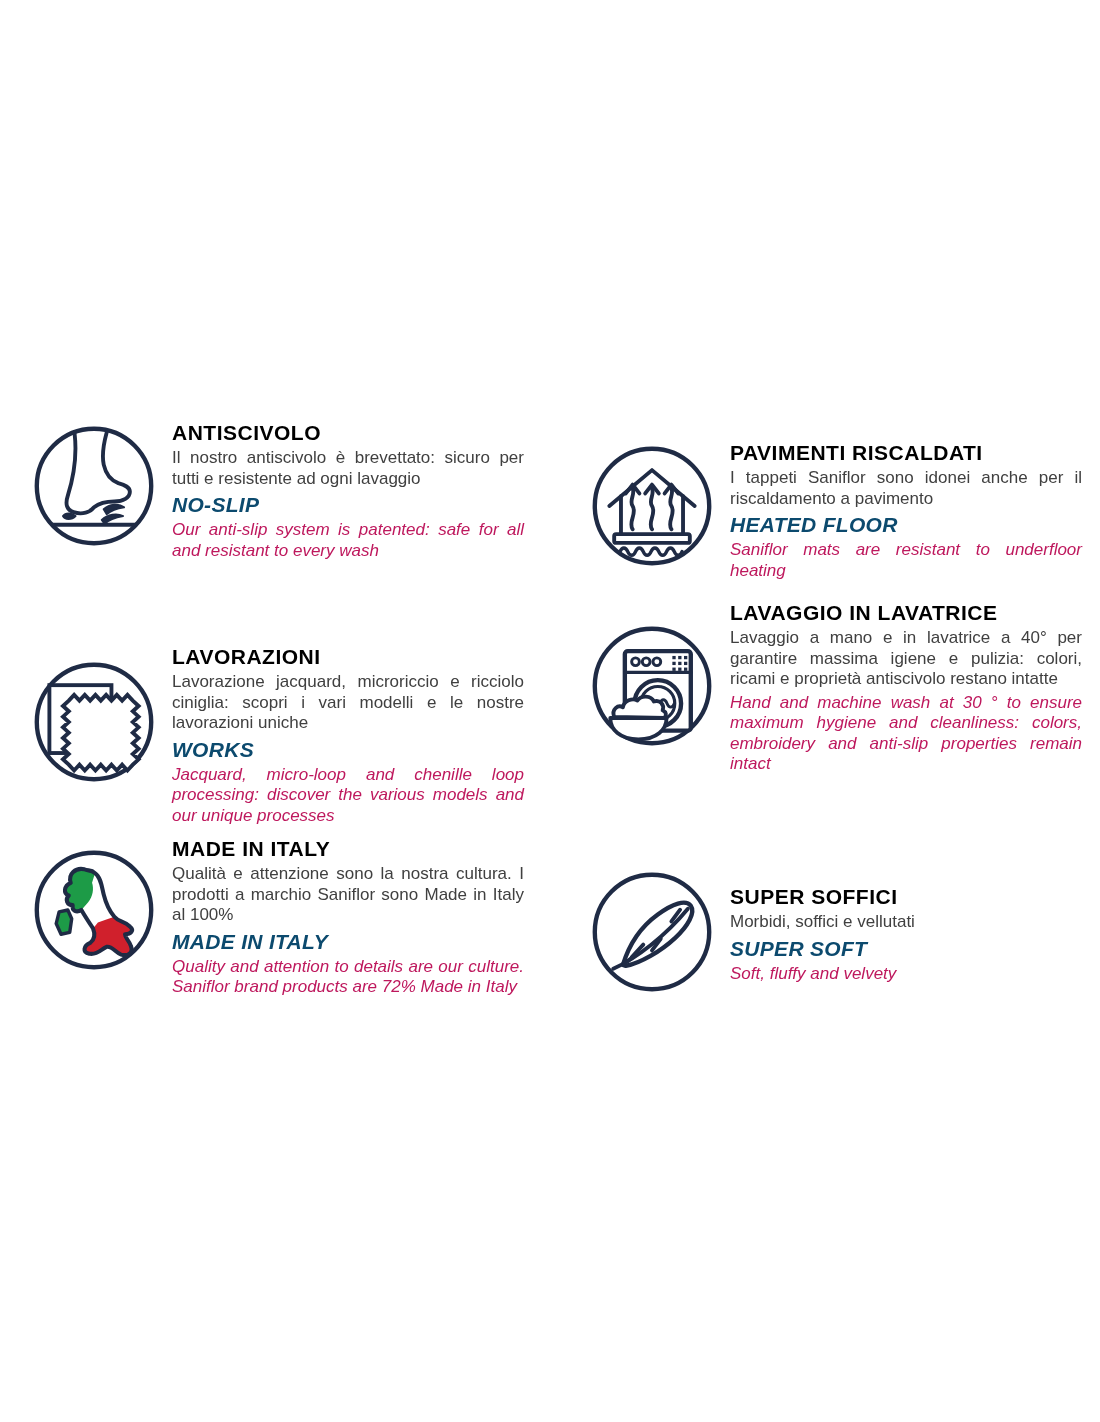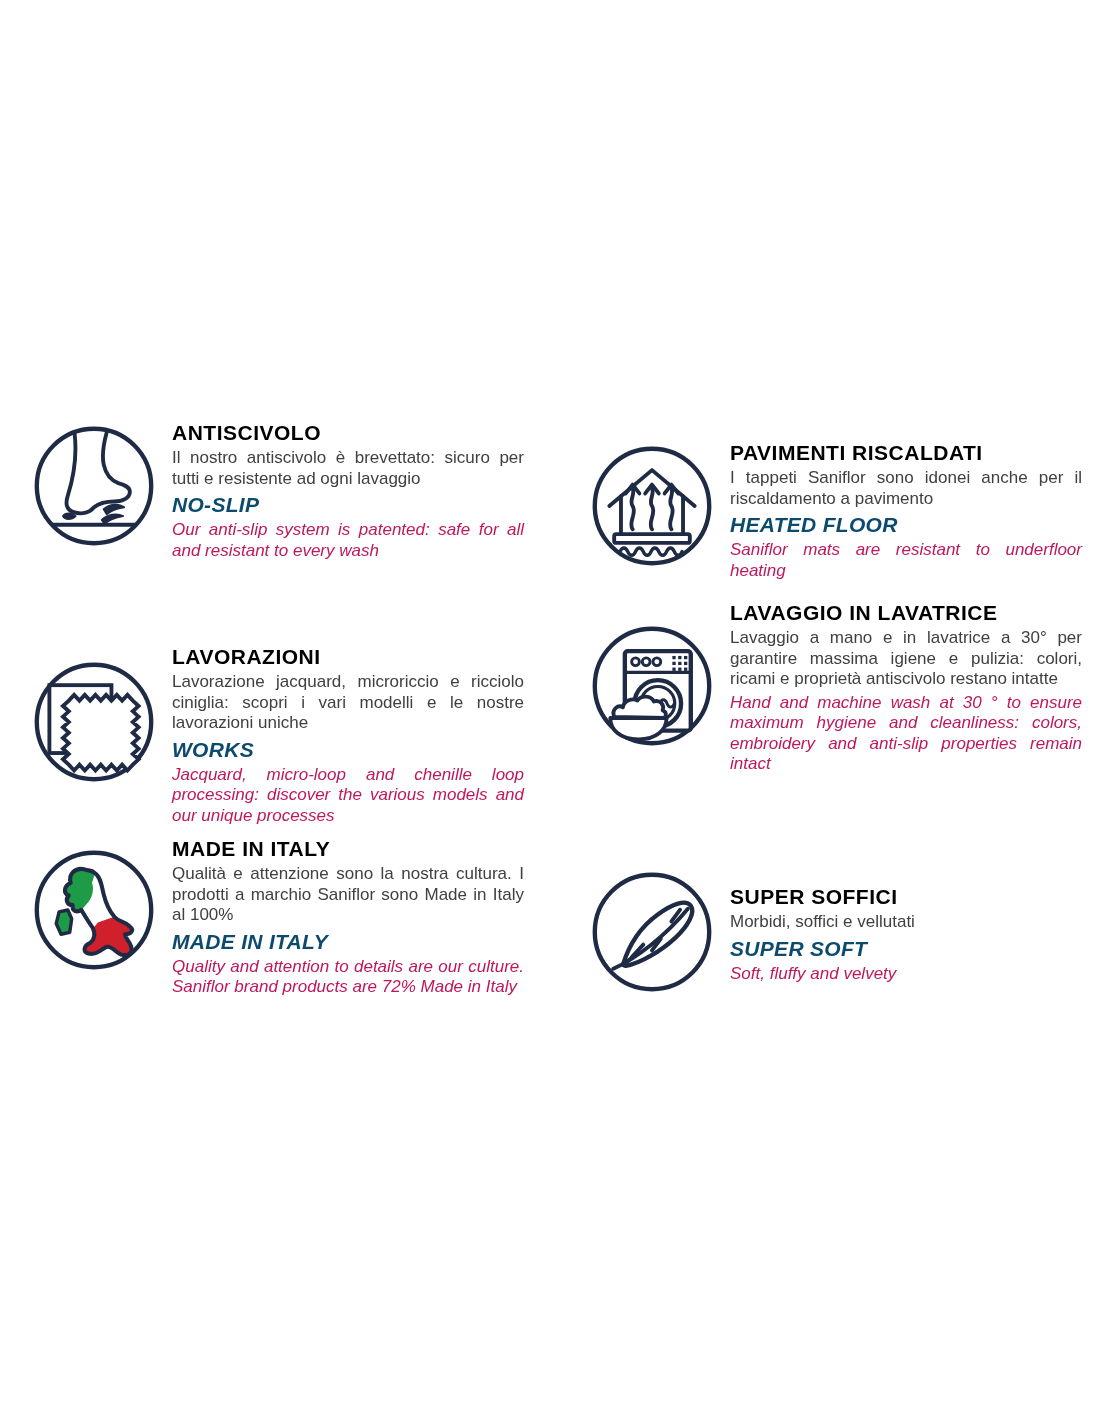--- a/index.html
+++ b/index.html
@@ -128,21 +128,21 @@
       </g>
       <circle cx="72" cy="84" r="24" fill="#ffffff" stroke-width="4.5"></circle>
       <circle cx="72" cy="84" r="17.5" stroke-width="3.2"></circle>
       <path d="M59,84 c2,-5 5.5,-5 7.5,0 c2,5 5.5,5 7.5,0 c2,-5 5.5,-5 7.5,0 c2,5 5.5,5 7.5,0" stroke-width="3"></path>
       <path d="M27,98 C24,90 31,85 36,88 C37,81 46,78 51,81 C55,75 65,76 68,82 C74,80 79,85 77,91 C81,93 81,96 79,99 Z" fill="#ffffff"></path>
       <path d="M23,99 L81,99 C81,111 71,121 52,121 C33,121 23,111 23,99 Z" fill="#ffffff"></path>
     </svg>
   </span>
   <div class="texts">
     <h3 class="t-it">LAVAGGIO IN LAVATRICE</h3>
-    <p class="d-it">Lavaggio a mano e in lavatrice a 30° per garantire massima igiene e pulizia: colori, ricami e proprietà antiscivolo restano intatte</p>
+    <p class="d-it">Lavaggio a mano e in lavatrice a 40° per garantire massima igiene e pulizia: colori, ricami e proprietà antiscivolo restano intatte</p>
     <p class="d-en">Hand and machine wash at 30 ° to ensure maximum hygiene and cleanliness: colors, embroidery and anti-slip properties remain intact</p>
   </div>
 </div>
 
 <div class="feature pos5">
   <span class="icon">
     <svg viewBox="0 0 132 132" fill="none" stroke="#1f2b45" stroke-width="4" stroke-linecap="round" stroke-linejoin="round">
       <circle cx="66" cy="66" r="59" stroke-width="4.5"></circle>
       <path d="M56,24 C47,22 39,29 42,38 C35,41 34,49 40,51 C36,55 38,61 44,61 C43,67 48,69 53,66 C57,73 61,79 65,85 C67,90 67,96 62,100 C55,103 54,110 61,111 C69,113 74,106 79,104 C85,103 88,110 94,112 C101,114 107,110 104,103 C102,97 98,95 98,91 C104,91 108,87 103,83 C97,77 92,79 87,73 C81,66 78,58 76,50 C74,42 73,32 67,28 C63,24 60,26 56,24 Z" fill="#ffffff" stroke="none"></path>
       <path d="M56,24 C47,22 39,29 42,38 C35,41 34,49 40,51 C36,55 38,61 44,61 C43,67 48,69 53,66 L60,58 C65,52 66,44 64,38 L67,28 C63,24 60,26 56,24 Z" fill="#1d9b47" stroke="none"></path>

